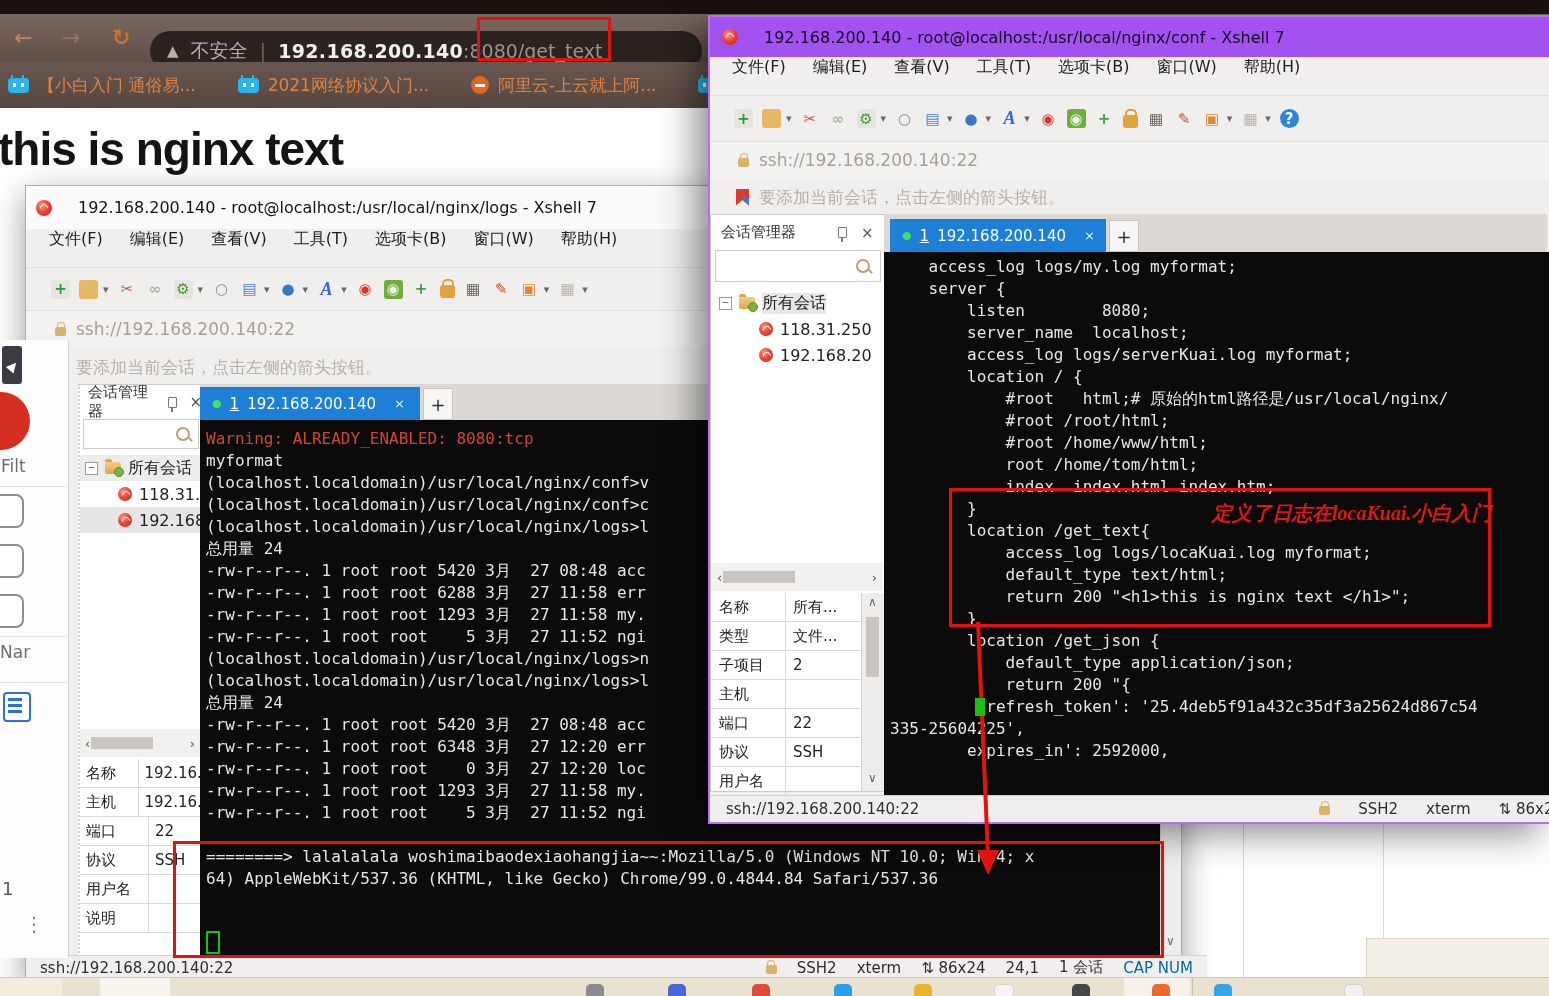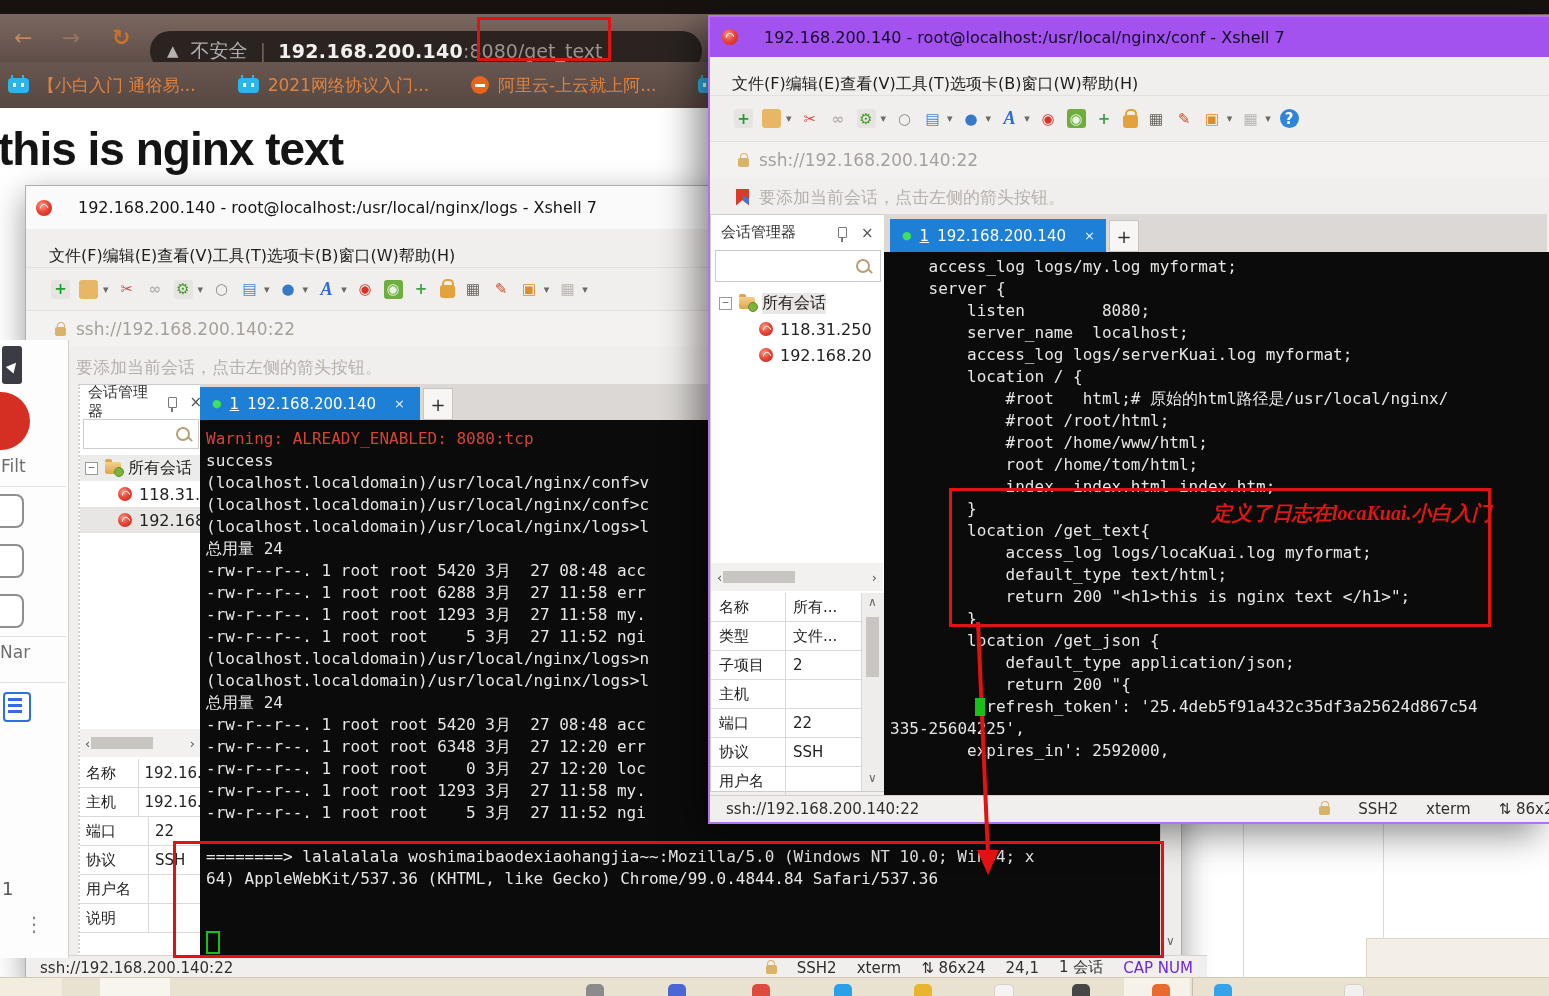--- a/index.html
+++ b/index.html
@@ -23,21 +23,21 @@
     box-shadow:8px 0 0 #fff;}
   .bili::before{content:"";position:absolute;left:3px;top:-3px;width:2px;height:3px;background:#2cb5e8;
     box-shadow:11px 0 0 #2cb5e8;}
   .aliyun{width:18px;height:18px;background:#e8641c;border-radius:9px;position:relative;}
   .aliyun::after{content:"";position:absolute;left:4px;top:8px;width:10px;height:3px;background:#fff;}
   .page-head{left:-2px;top:122px;font-size:46px;font-weight:bold;color:#141414;
     font-family:"Liberation Sans","DejaVu Sans",sans-serif;letter-spacing:-1px;}
   
   .xwin{background:#f1efed;border:1px solid #b2adaa;box-shadow:0 10px 30px rgba(0,0,0,.4);}
   .titlebar{display:flex;align-items:center;gap:26px;font-size:16px;color:#141414;}
-  .menubar{display:flex;font-size:16px;color:#1d1d1d;align-items:flex-end;}
+  .menubar{display:flex;gap:27px;font-size:16px;color:#1d1d1d;align-items:flex-start;}
   .menubar span{cursor:default;}
   .swirl{width:16px;height:16px;border-radius:50%;position:relative;flex:none;
     background:radial-gradient(circle at 38% 35%,#ff9d8a 0%,#e8473a 45%,#c21f12 100%);}
   .swirl::after{content:"";position:absolute;left:4px;top:4px;width:6px;height:6px;border-radius:50%;
     border:1.6px solid #fff;border-right-color:transparent;border-bottom-color:transparent;
     transform:rotate(40deg);}
   .toolrow{display:flex;align-items:center;gap:9px;}
   .tbi{width:19px;height:19px;border-radius:3px;display:inline-flex;align-items:center;
     justify-content:center;font-size:15px;font-weight:bold;flex:none;}
   .tbi.round{border-radius:50%;}
@@ -275,21 +275,21 @@
       <span class="tab-dot">●</span>
       <span class="tab-num">1</span>
       <span>192.168.200.140</span>
       <span class="tab-x">×</span>
     </div>
     <div class="tab-plus">+</div>
   </div>
   <div class="abs term" style="left:200px;top:420px;width:960px;height:535px;padding:8px 0 0 6px;z-index:11;">
 
   <div class="ln"><span style="color: rgb(210, 69, 53);">Warning: ALREADY_ENABLED: 8080:tcp</span></div>
-      <div class="ln"><span>success</span></div>
+      <div class="ln"><span>myformat</span></div>
       <div class="ln"><span>(localhost.localdomain)/usr/local/nginx/conf&gt;v</span></div>
       <div class="ln"><span>(localhost.localdomain)/usr/local/nginx/conf&gt;c</span></div>
       <div class="ln"><span>(localhost.localdomain)/usr/local/nginx/logs&gt;l</span></div>
       <div class="ln"><span>总用量 24</span></div>
       <div class="ln"><span>-rw-r--r--. 1 root root 5420 3月  27 08:48 acc</span></div>
       <div class="ln"><span>-rw-r--r--. 1 root root 6288 3月  27 11:58 err</span></div>
       <div class="ln"><span>-rw-r--r--. 1 root root 1293 3月  27 11:58 my.</span></div>
       <div class="ln"><span>-rw-r--r--. 1 root root    5 3月  27 11:52 ngi</span></div>
       <div class="ln"><span>(localhost.localdomain)/usr/local/nginx/logs&gt;n</span></div>
       <div class="ln"><span>(localhost.localdomain)/usr/local/nginx/logs&gt;l</span></div>
@@ -308,21 +308,21 @@
   </div>
   <div class="abs statusbar" style="left:26px;top:955px;width:1153px;height:23px;z-index:11;padding:0 14px;">
     <span>ssh://192.168.200.140:22</span>
     <div class="st-items" style="gap:20px;">
       <span class="minilock"></span>
       <span>SSH2</span>
       <span>xterm</span>
       <span>⇅ 86x24</span>
       <span>24,1</span>
       <span>1 会话</span>
-      <span style="color:#6d28d9;">CAP NUM</span>
+      <span style="color:#0369a1;">CAP NUM</span>
     </div>
   </div>
 
   <div class="abs strip">
     <div class="abs" style="left:2px;top:6px;width:20px;height:38px;background:#3b3b43;border-radius:3px;">
       <span style="color:#fff;font-size:13px;display:block;transform:rotate(-50deg);margin:10px 0 0 4px;">▶</span>
     </div>
     <div class="abs" style="left:-28px;top:52px;width:58px;height:58px;border-radius:50%;background:#d52f24;"></div>
     <span class="striplabel" style="left:1px;top:116px;">Filt</span>
     <div class="divider" style="top:146px;"></div>

